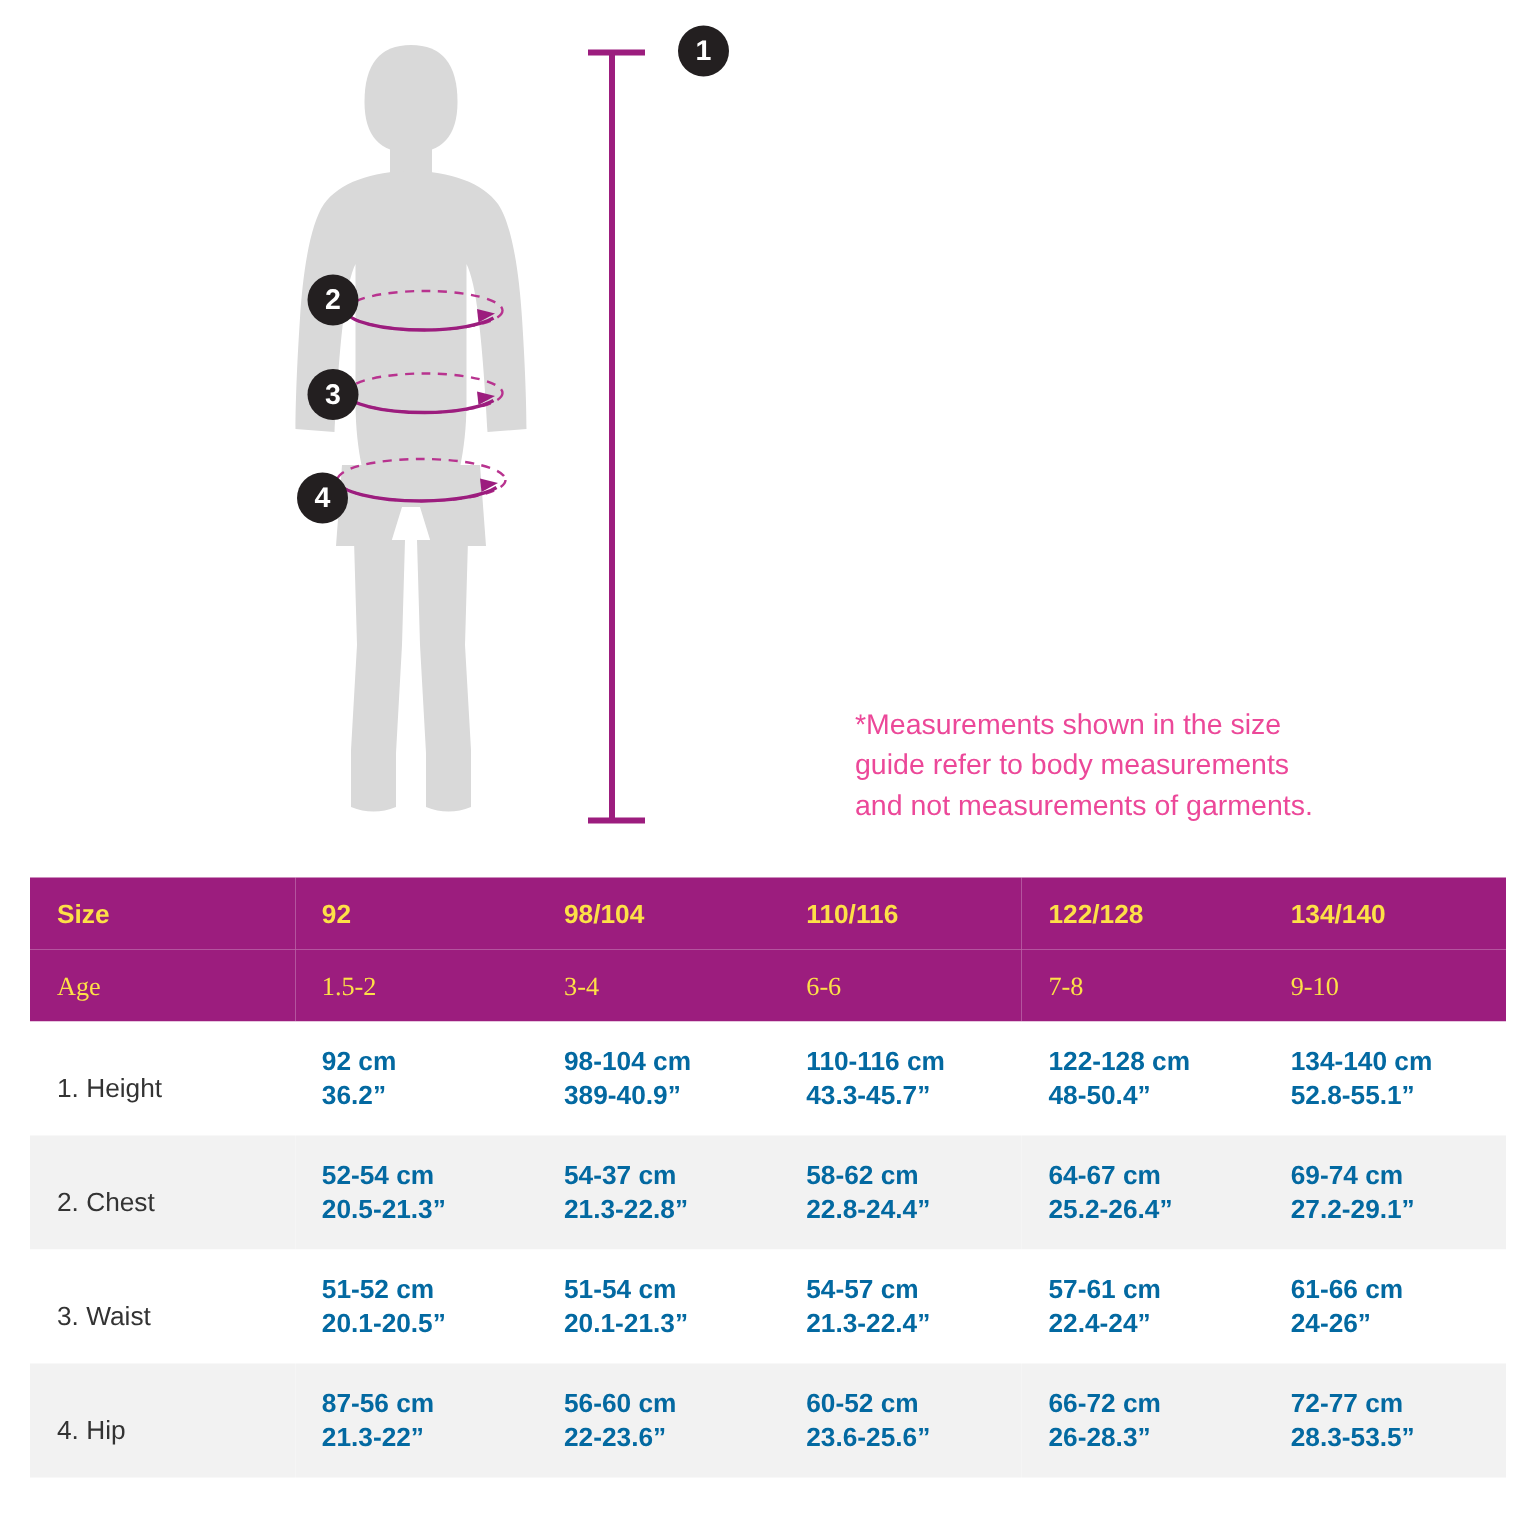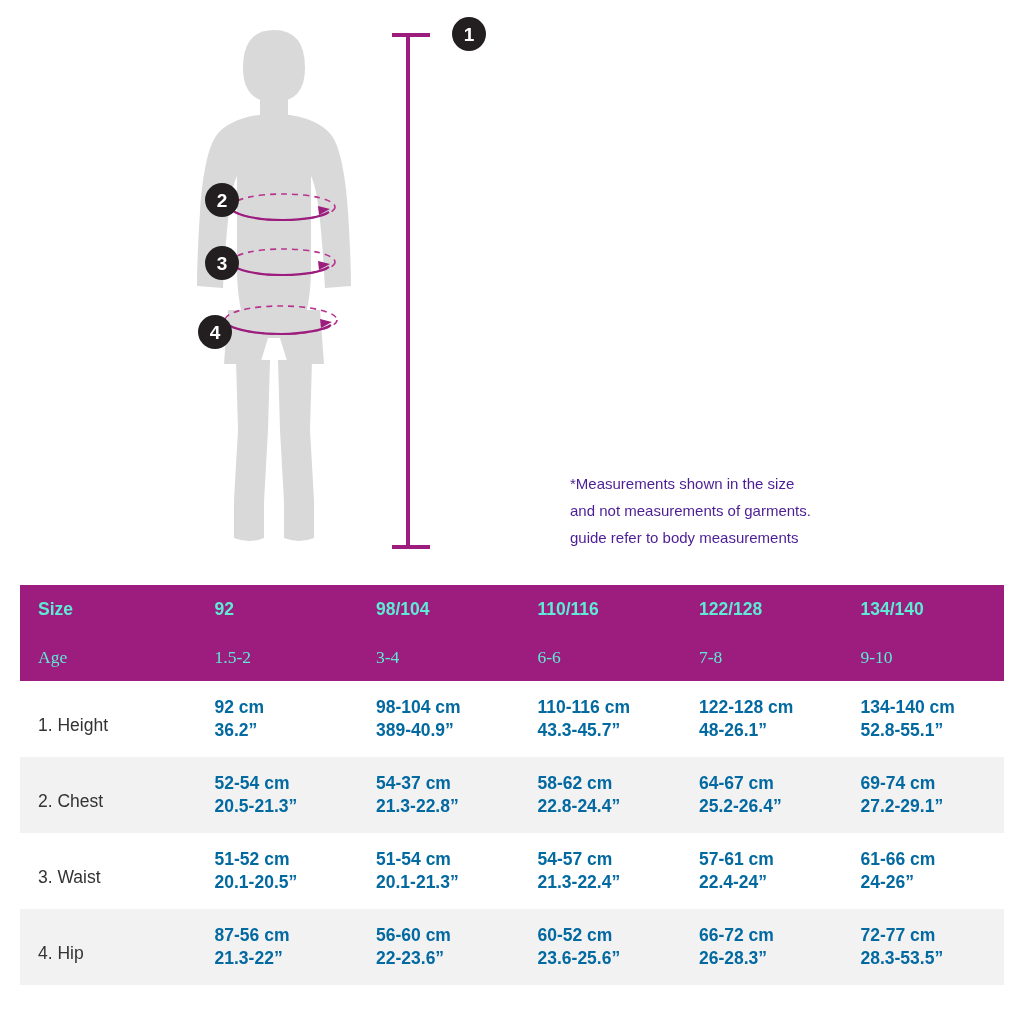--- a/index.html
+++ b/index.html
@@ -46,23 +46,23 @@
   #callout-1 { left: 452px; top: 17px; }
   #callout-2 { left: 205px; top: 183px; }
   #callout-3 { left: 205px; top: 246px; }
   #callout-4 { left: 198px; top: 315px; }
 
   #footnote {
     position: absolute;
     left: 570px;
     top: 470px;
     width: 430px;
-    font-size: 15px;
+    font-size: 19px;
     line-height: 27px;
-    color: #4c1d95;
+    color: #ec4899;
   }
   #footnote div { white-space: nowrap; }
 
   
   #size-table {
     position: absolute;
     left: 20px;
     top: 585px;
     width: 984px;
     border-collapse: collapse;
@@ -70,21 +70,21 @@
   }
   #size-table td {
     padding: 0;
     vertical-align: middle;
   }
   .col-label { width: 176px; }
   .col-val   { width: 161px; }
 
   tr.head-row td {
     background: #9c1d7e;
-    color: #5eead4;
+    color: #fde047;
   }
   tr.head-size td { height: 48px; }
   tr.head-age td  { height: 48px; font-family: Liberation Serif, serif; }
 
   .cell-inner {
     padding-left: 18px;
     font-size: 17.5px;
   }
   .head-size .cell-inner { font-weight: bold; }
   .head-age  .cell-inner { font-weight: normal; }
@@ -176,22 +176,22 @@
       </g>
     </svg>
 
     <div class="callout" id="callout-1">1</div>
     <div class="callout" id="callout-2">2</div>
     <div class="callout" id="callout-3">3</div>
     <div class="callout" id="callout-4">4</div>
 
     <div id="footnote">
       <div>*Measurements shown in the size</div>
+      <div>guide refer to body measurements</div>
       <div>and not measurements of garments.</div>
-      <div>guide refer to body measurements</div>
     </div>
   </div>
 
   <table id="size-table">
     <colgroup>
       <col class="col-label">
         <col class="col-val">
         <col class="col-val">
       <col class="col-val">
         <col class="col-val">
@@ -246,21 +246,21 @@
         <td>
             <div class="val"><span>92 cm</span><span class="l2">36.2”</span></div>
           </td>
         <td>
             <div class="val"><span>98-104 cm</span><span class="l2">389-40.9”</span></div>
           </td>
         <td>
             <div class="val"><span>110-116 cm</span><span class="l2">43.3-45.7”</span></div>
           </td>
         <td>
-            <div class="val"><span>122-128 cm</span><span class="l2">48-26.1”</span></div>
+            <div class="val"><span>122-128 cm</span><span class="l2">48-50.4”</span></div>
           </td>
         <td>
             <div class="val"><span>134-140 cm</span><span class="l2">52.8-55.1”</span></div>
           </td>
       </tr>
 
       <tr class="data-row alt">
         <td>
             <div class="row-label">2. Chest</div>
           </td>

